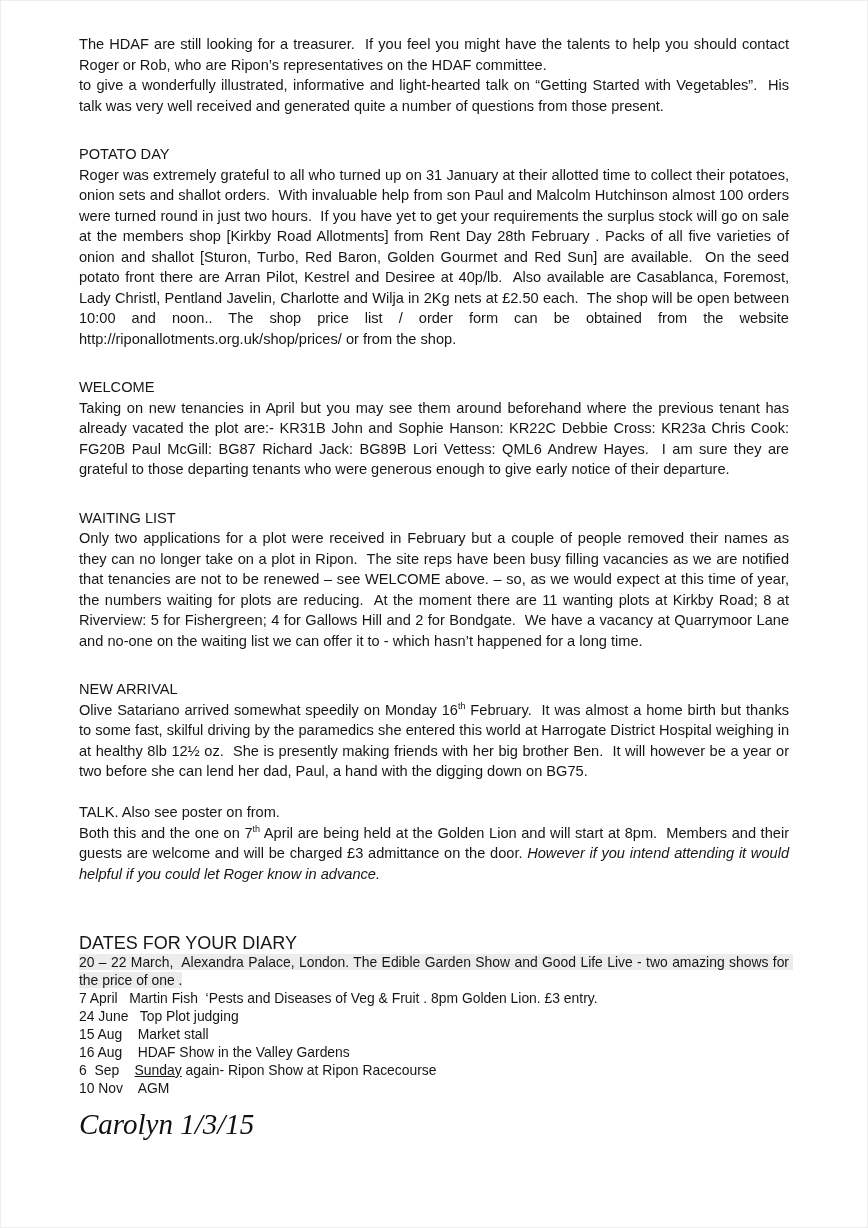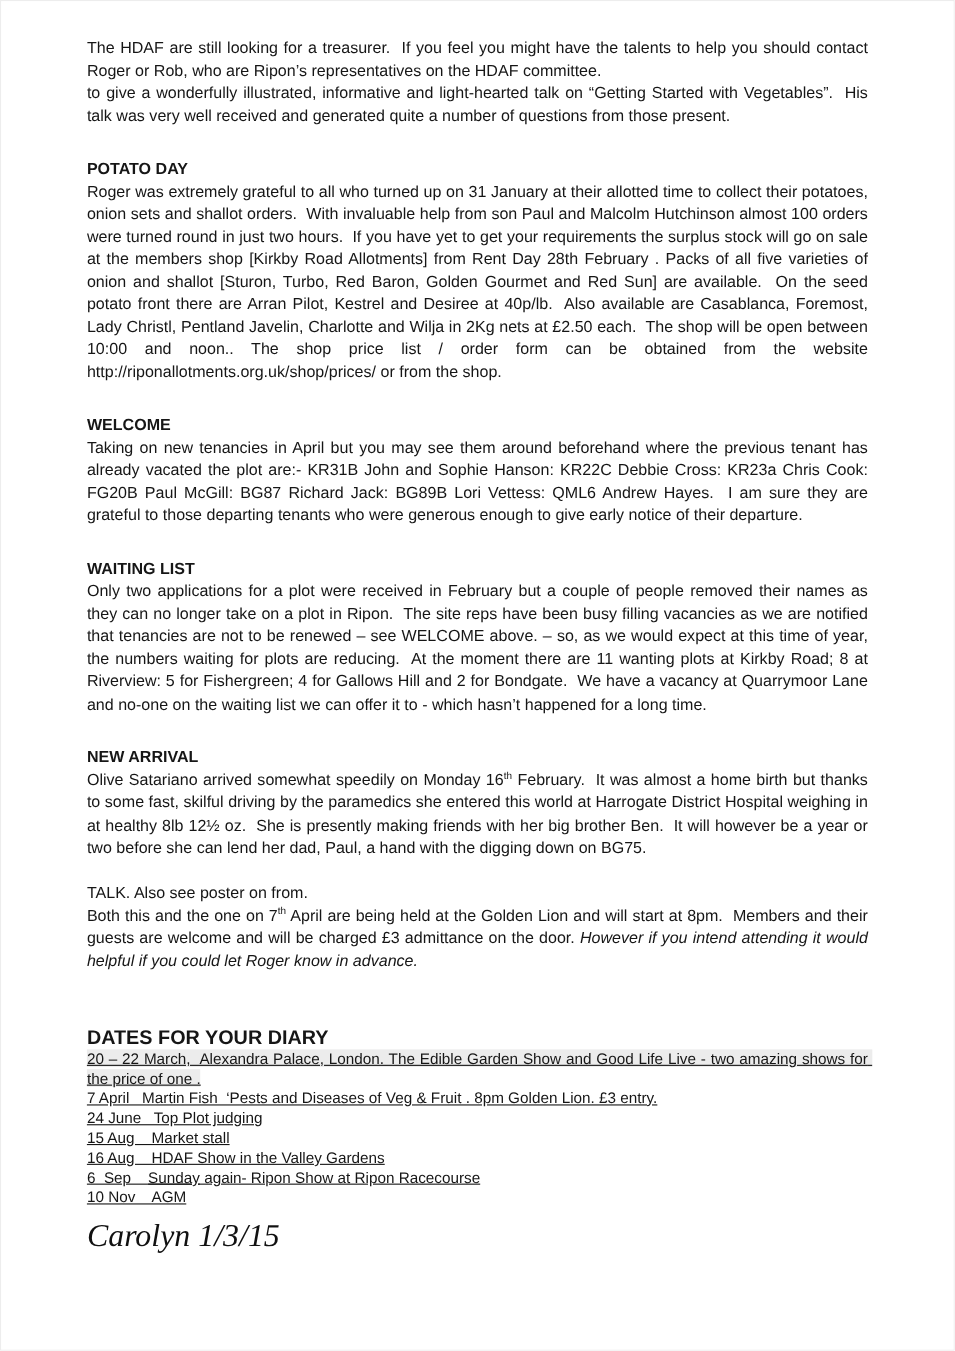--- a/index.html
+++ b/index.html
@@ -10,30 +10,30 @@
     padding: 33px 78px 0 78px;
     background: #ffffff;
     border: 1px solid #ededed;
     font-family: "Liberation Sans", sans-serif;
     font-size: 14.6px;
     line-height: 20.5px;
     color: #161616;
     overflow: hidden;
   }
   p, h2 { margin: 0; padding: 0; }
-  h2 { font-size: 14.6px; font-weight: bold; line-height: 20.5px; margin-top: 28px; }
+  h2 { font-size: 14.6px; font-weight: normal; line-height: 20.5px; margin-top: 28px; }
   .para { text-align: justify; white-space: pre-wrap; }
   .line { white-space: pre-wrap; }
   .section { margin-top: 20.5px; }
   .bold { font-weight: normal; }
   .italic { font-style: italic; }
   sup.ord { font-size: 0.62em; vertical-align: super; line-height: 0; }
   .diary { margin-top: 50px; font-size: 13.9px; line-height: 18px; }
   .diary h2 { font-size: 18px; line-height: 18px; margin-bottom: 1px; }
-  .diary-line { white-space: pre-wrap; text-decoration: underline; }
+  .diary-line { white-space: pre-wrap; }
   .diary-justify { text-align: justify; }
   .hl { background: #ececec; }
   .underline { text-decoration: underline; }
   .signature {
     margin-top: 10px;
     text-align: left;
     font-family: "Liberation Serif", serif;
     font-style: italic;
     font-size: 29px;
     line-height: 34px;

